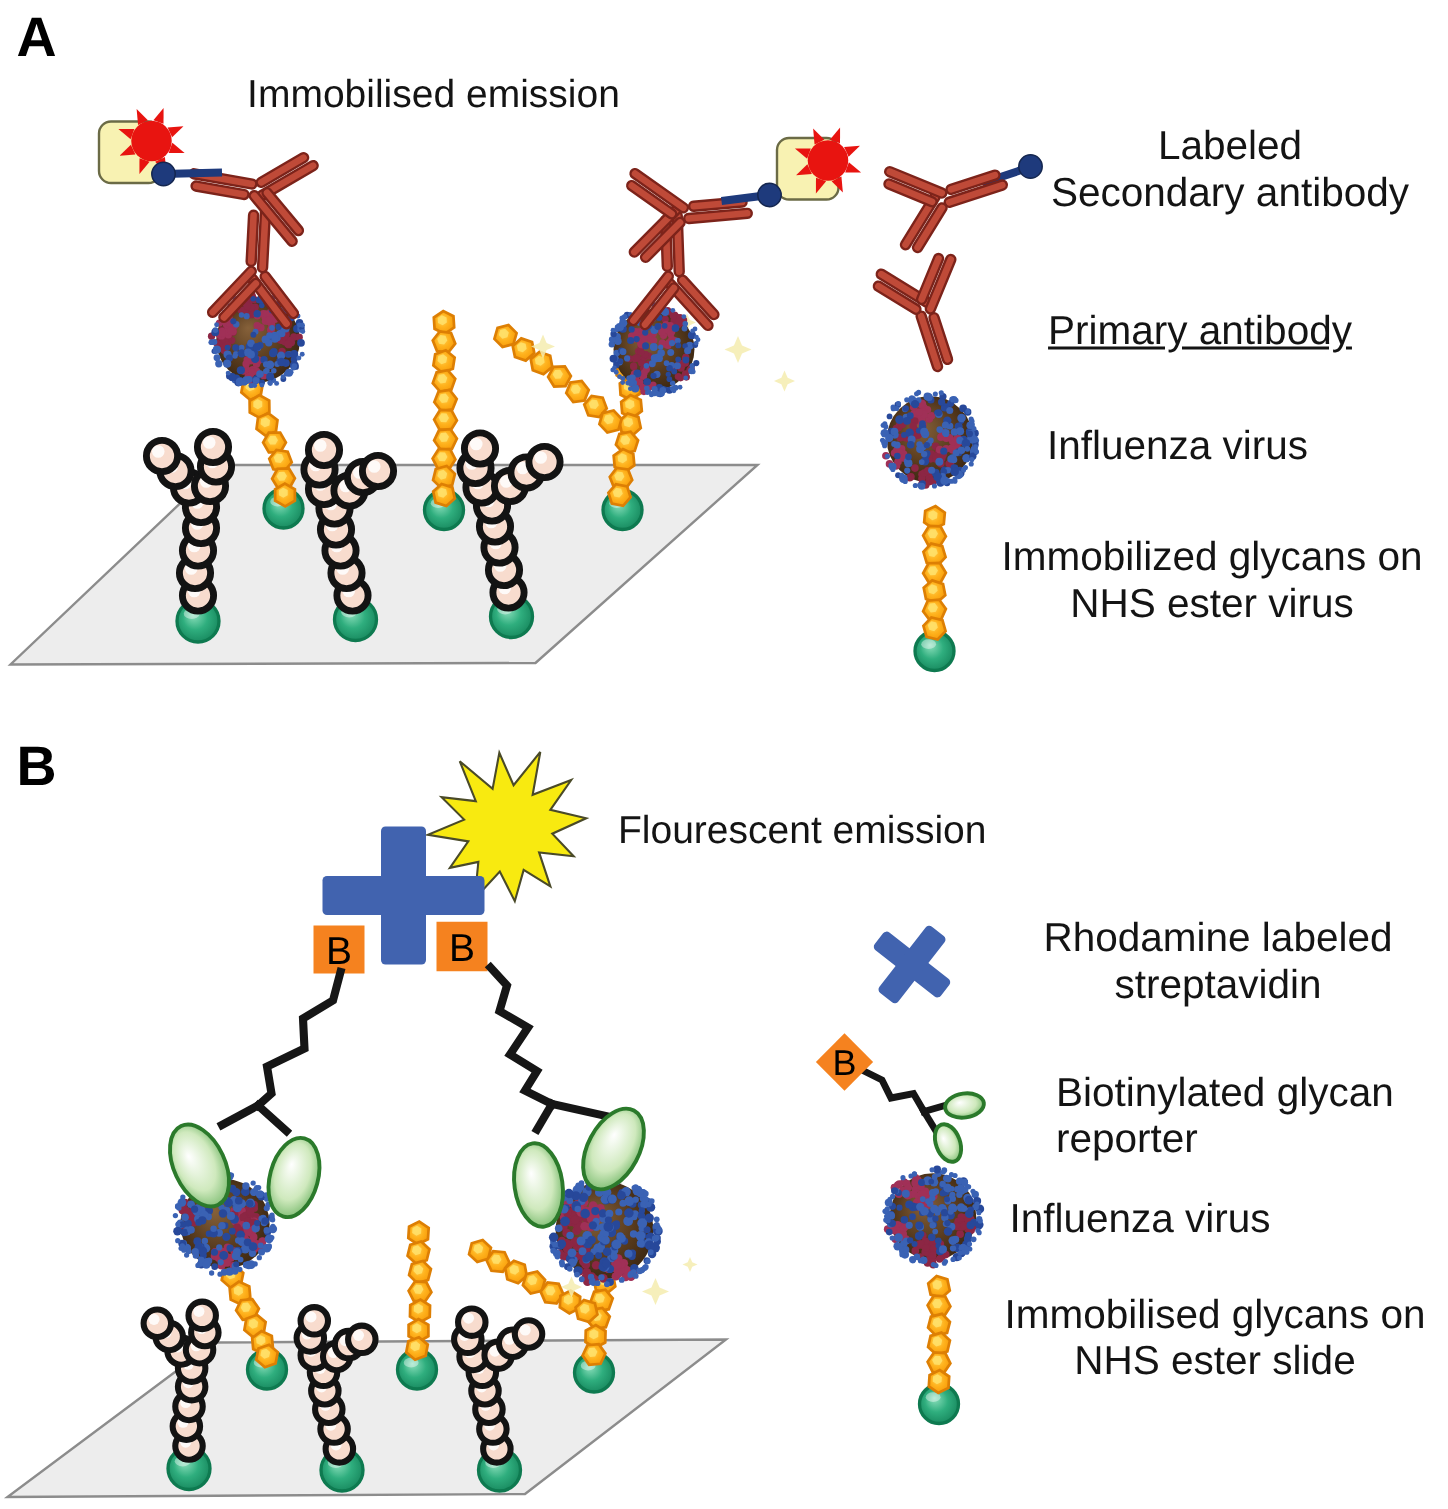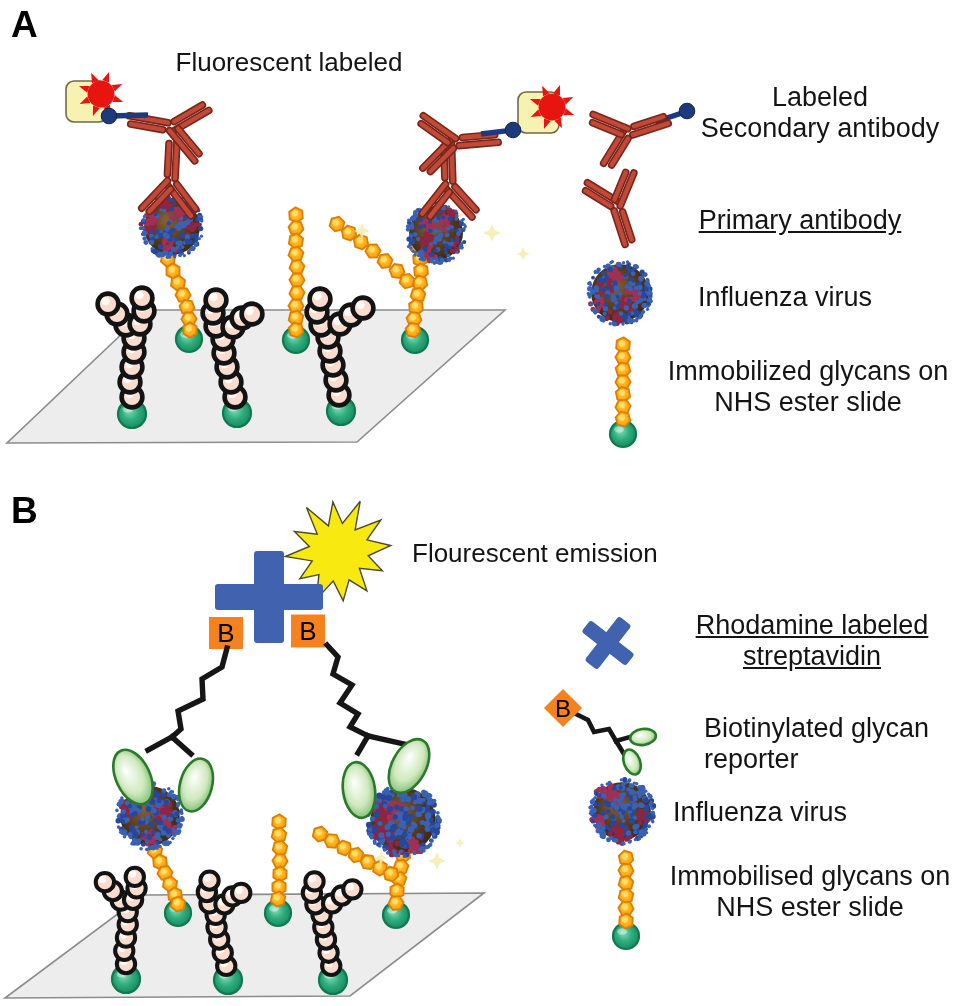--- a/index.html
+++ b/index.html
@@ -2239,30 +2239,30 @@
           <polygon points="627.4,896.6 624.1,897.6 621.6,895.3 622.4,891.9 625.6,890.9 628.1,893.3 " fill="#ffe069" opacity="0.9"></polygon>
           <polygon points="621.8,914.7 618.4,907.9 622.7,901.6 630.2,902.1 633.6,908.9 629.3,915.2 " fill="url(#gBead)" stroke="#dd7f04" stroke-width="1.8"></polygon>
           <polygon points="622.9,909.7 621.4,906.6 623.4,903.8 626.8,904.0 628.3,907.1 626.4,910.0 " fill="#ffe069" opacity="0.9"></polygon>
           <polygon points="625.5,928.6 619.2,924.3 619.7,916.7 626.5,913.4 632.8,917.7 632.3,925.3 " fill="url(#gBead)" stroke="#dd7f04" stroke-width="1.8"></polygon>
           <polygon points="624.6,922.9 621.8,921.0 622.0,917.6 625.1,916.1 627.9,918.0 627.7,921.4 " fill="#ffe069" opacity="0.9"></polygon>
         </g>
       </g>
     </svg>
 
   <div class="plabel" style="left:11px;top:6px;">A</div>
-  <div class="txt ctr" style="left:163px;top:47px;width:252px;font-size:26px;">Fluorescent labeled</div>
+  <div class="txt ctr" style="left:163px;top:47px;width:252px;font-size:26px;">Immobilised emission</div>
   <div class="txt ctr" style="left:670px;top:82px;width:300px;">Labeled
 Secondary antibody</div>
   <div class="txt ctr" style="left:650px;top:205px;width:300px;text-decoration:underline;">Primary antibody</div>
   <div class="txt ctr" style="left:635px;top:282px;width:300px;">Influenza virus</div>
   <div class="txt ctr" style="left:658px;top:356px;width:300px;">Immobilized glycans on
-NHS ester slide</div>
+NHS ester virus</div>
 
   <div class="plabel" style="left:11px;top:492px;">B</div>
   <div class="txt" style="left:412px;top:538px;font-size:26px;">Flourescent emission</div>
-  <div class="txt ctr" style="left:662px;top:610px;width:300px;text-decoration:underline;">Rhodamine labeled
+  <div class="txt ctr" style="left:662px;top:610px;width:300px;">Rhodamine labeled
 streptavidin</div>
   <div class="txt" style="left:672px;top:713px;width:290px;margin-left:32px;">Biotinylated glycan
 reporter</div>
   <div class="txt ctr" style="left:610px;top:797px;width:300px;">Influenza virus</div>
   <div class="txt ctr" style="left:660px;top:861px;width:300px;">Immobilised glycans on
 NHS ester slide</div>
 </div>
 
 </body></html>

